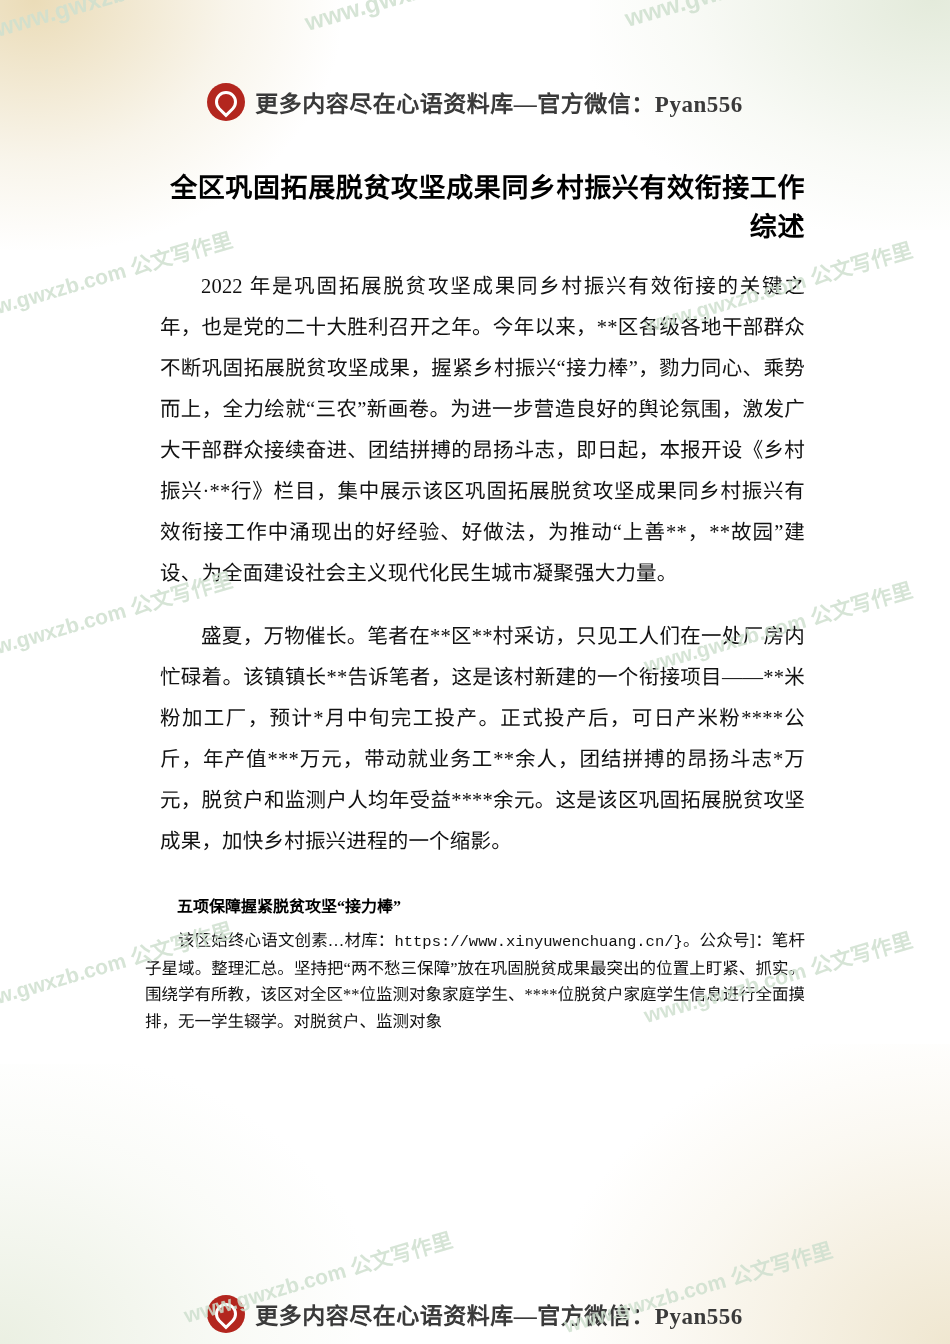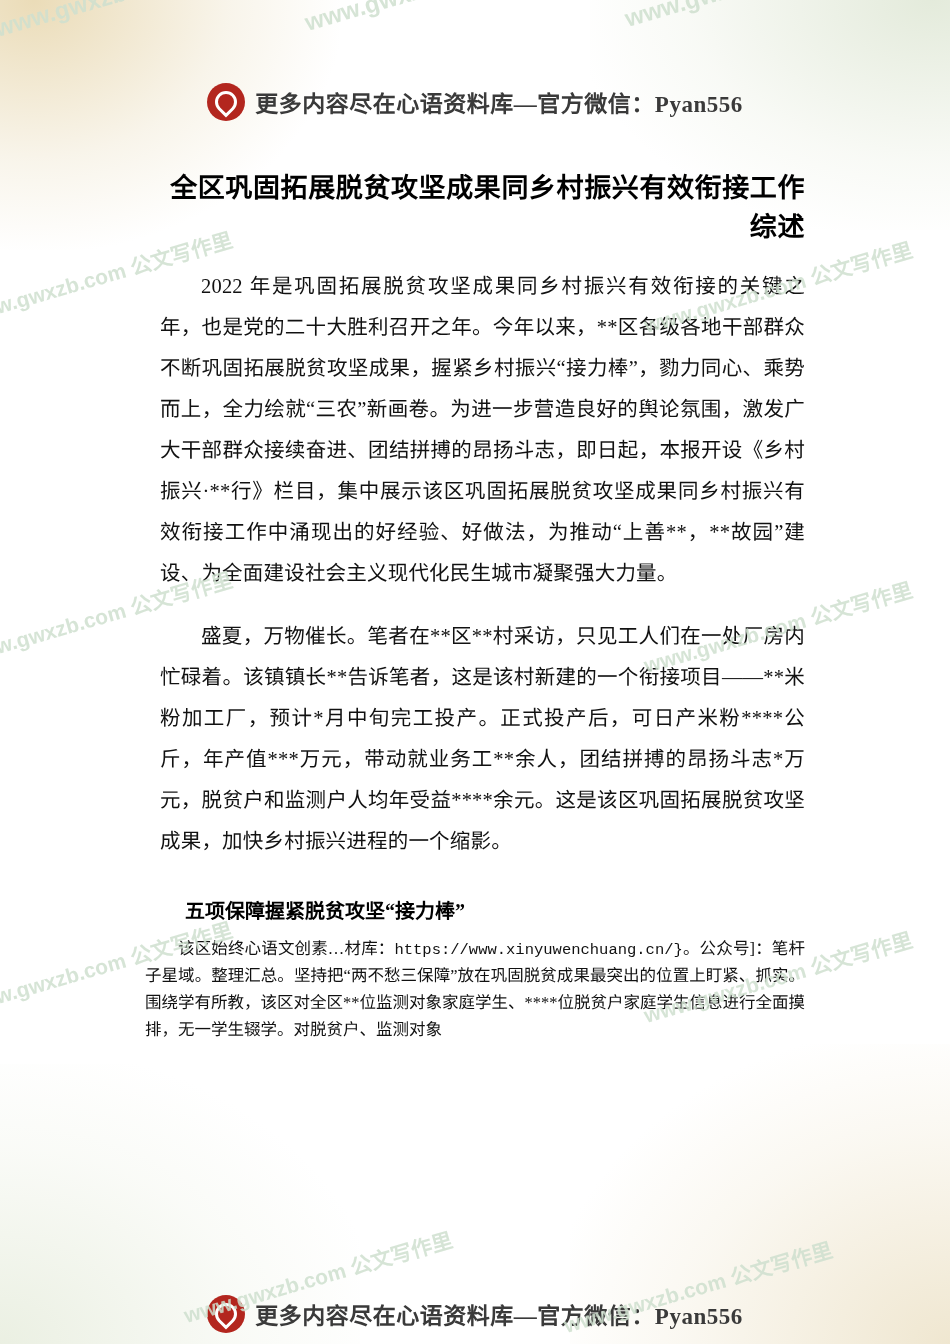--- a/index.html
+++ b/index.html
@@ -124,21 +124,21 @@
     line-height: 2.0;
     text-align: justify;
     text-justify: inter-ideograph;
     text-indent: 2em;
     color: #111;
     letter-spacing: .2px;
   }
 
   h2.sub-head {
     margin: 30px 0 0 0;
-    font-size: 20px;
+    font-size: 16px;
     font-weight: 700;
     text-indent: 2em;
     color: #000;
     line-height: 1.9;
   }
 
   p.small-para {
     margin: 6px 0 0 0;
     font-size: 16.5px;
     line-height: 1.62;

